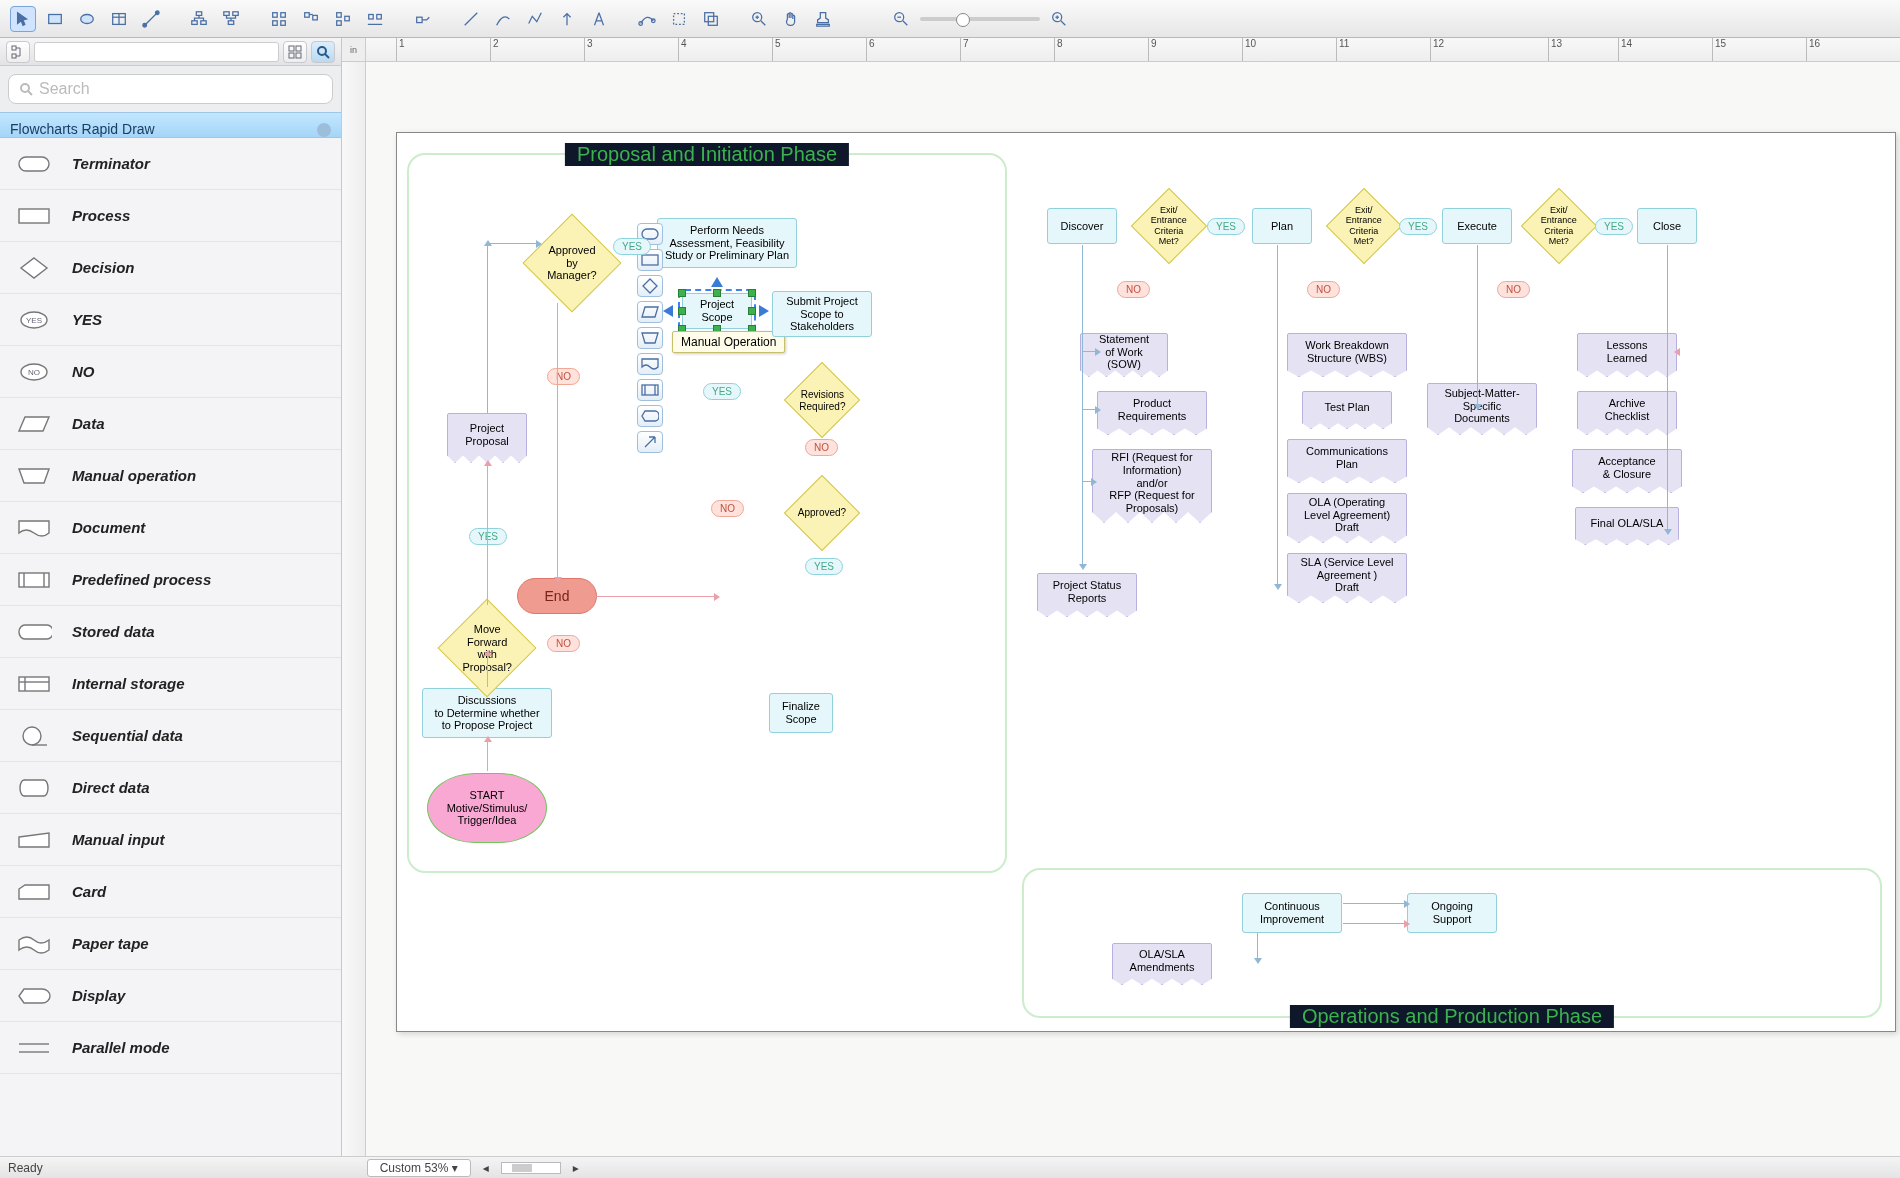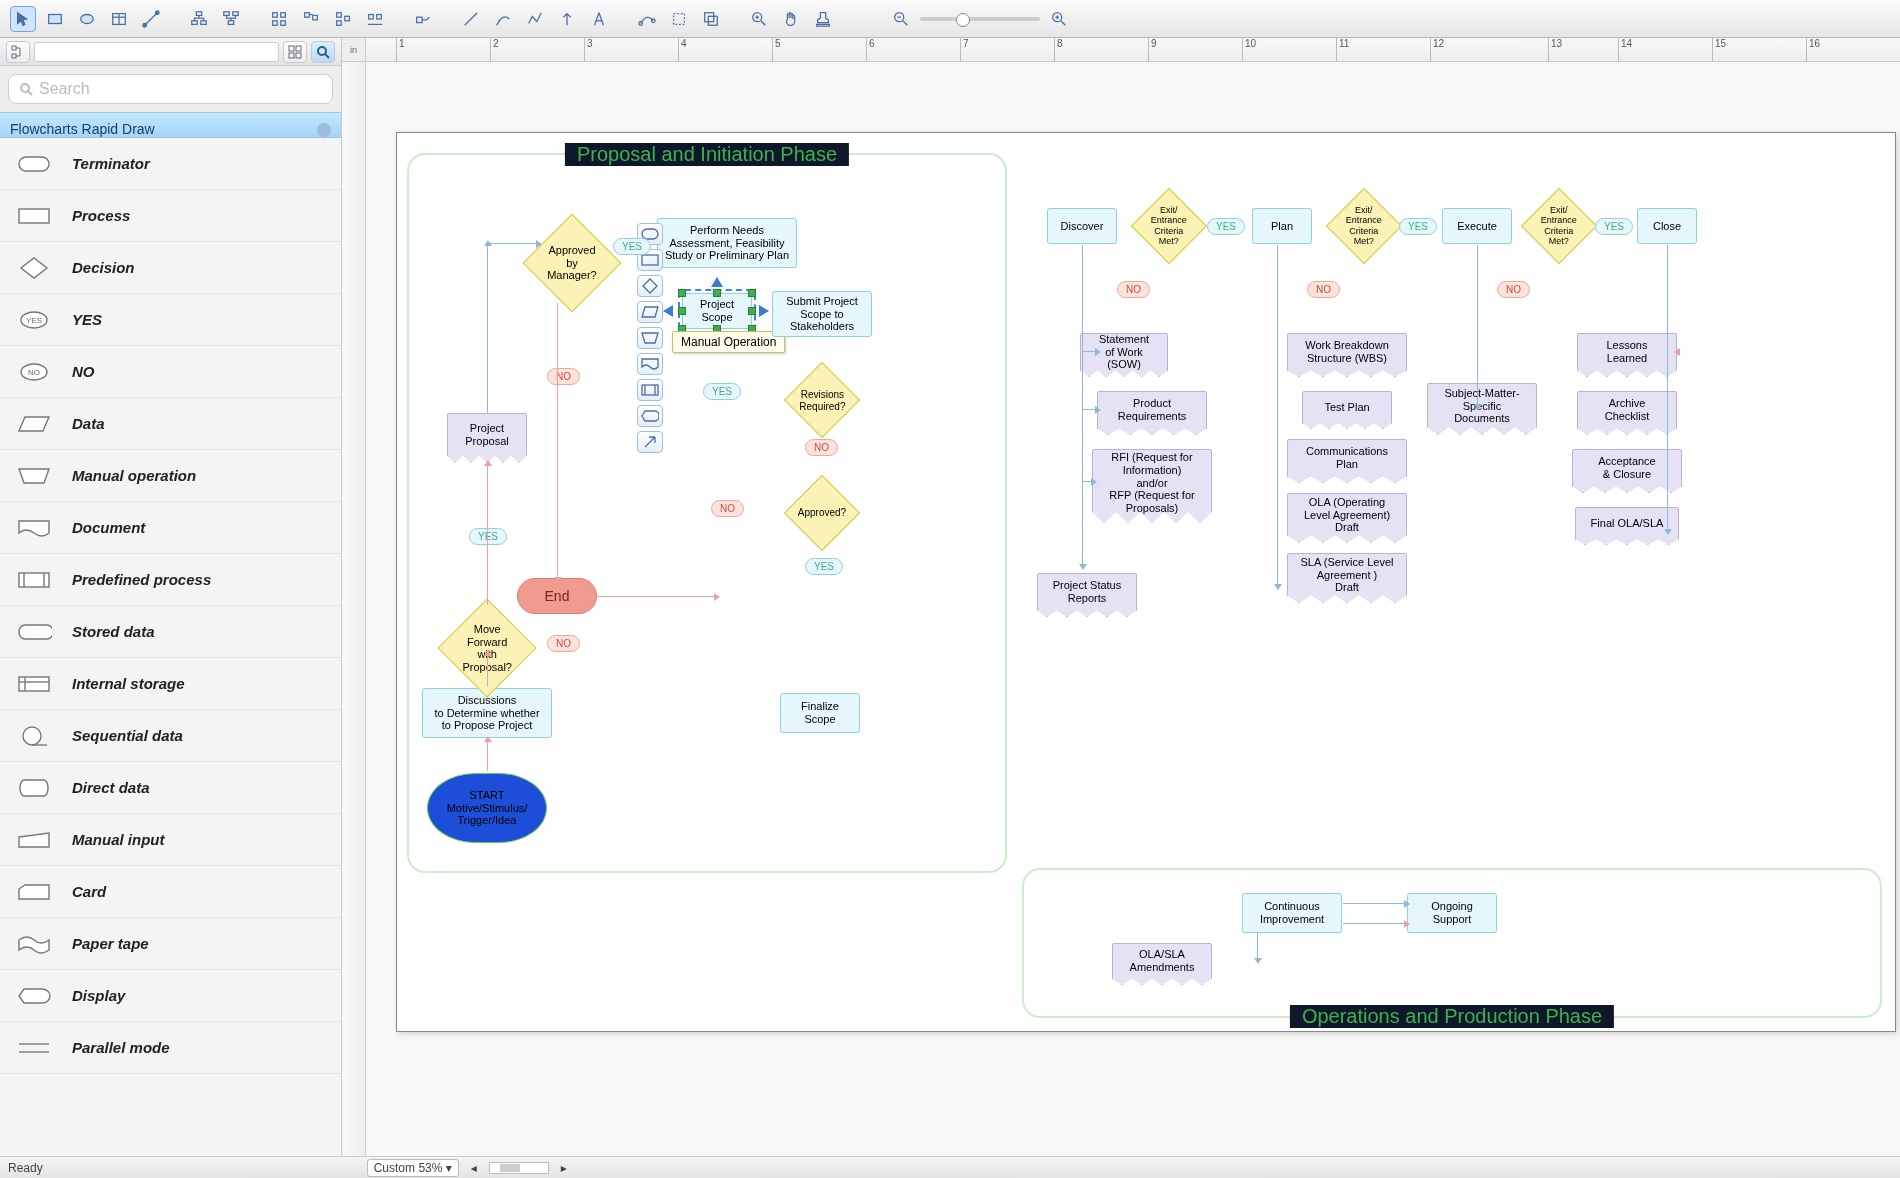--- a/index.html
+++ b/index.html
@@ -80,21 +80,21 @@
 
 .node { position:absolute; font-size:11px; text-align:center; display:flex; align-items:center; justify-content:center; padding:4px 6px; line-height:1.15; }
 .rect { background:#e5f7fa; border:1px solid #8fd2db; border-radius:3px; }
 .doc  { background:#e5e2f4; border:1px solid #b8b1e0; border-radius:2px; position:absolute; clip-path: polygon(0 0,100% 0,100% 85%,90% 100%,80% 85%,70% 100%,60% 85%,50% 100%,40% 85%,30% 100%,20% 85%,10% 100%,0 85%);}
 .doc span{padding-bottom:6px;}
 .diamond { background:#fbf3b5; border:1px solid #d4c74a; width:70px; height:70px; }
 .diamond { transform:rotate(-45deg); }
 .diamond .dlabel{ transform:rotate(45deg); width:100px; text-align:center;}
 .small-diamond{ width:54px;height:54px; }
 .end-pill{ background:#ef9b8f; border:1px solid #e0776a; color:#7a2418; border-radius:999px; font-size:14px;}
-.cloud { background:#1d4ed8; border:1px solid #6fc65b; border-radius:40% 40% 40% 40% / 50% 50% 50% 50%; }
+.cloud { background:#f9a8d4; border:1px solid #6fc65b; border-radius:40% 40% 40% 40% / 50% 50% 50% 50%; }
 .selected { outline:2px dashed #3b82f6; outline-offset:2px; }
 
 
 .rapid-popup { position:absolute; display:flex; flex-direction:column; gap:4px; }
 .rapid-popup .rp { width:26px;height:22px; background:linear-gradient(#fff,#e4eef7); border:1px solid #9ec0de; border-radius:4px; display:flex;align-items:center;justify-content:center;}
 .rapid-popup svg{stroke:#4a6fa5;fill:none;stroke-width:1.3;}
 
 .tooltip { position:absolute; background:#fffde9; border:1px solid #c7c069; padding:3px 8px; font-size:12px; border-radius:2px; box-shadow:1px 1px 3px rgba(0,0,0,.2);}
 .yn{ position:absolute; }
 .yn.yes{ background:#e5f7fa; border:1px solid #8fd2db; color:#4a8; }
@@ -114,21 +114,21 @@
 
 .handle{position:absolute;width:8px;height:8px;background:#3cb24e;border:1px solid #2a7f36;}
 .dir-arrow{position:absolute;width:0;height:0;}
 .dir-arrow.r{border-left:10px solid #3a7bd5;border-top:6px solid transparent;border-bottom:6px solid transparent;}
 .dir-arrow.l{border-right:10px solid #3a7bd5;border-top:6px solid transparent;border-bottom:6px solid transparent;}
 .dir-arrow.d{border-top:10px solid #3a7bd5;border-left:6px solid transparent;border-right:6px solid transparent;}
 .dir-arrow.u{border-bottom:10px solid #3a7bd5;border-left:6px solid transparent;border-right:6px solid transparent;}
 
 
 .statusbar { height:22px; background:linear-gradient(#f4f4f4,#e4e4e4); border-top:1px solid #ccc; display:flex; align-items:center; font-size:12px; color:#444; padding:0 8px; gap:12px;}
-.statusbar .zoom-box{ border:1px solid #bbb; padding:1px 6px; background:#fff; border-radius:3px;}
+.statusbar .zoom-box{ border:1px solid #bbb; padding:1px 12px; background:#fff; border-radius:3px;}
 .statusbar .mini-scroll{ width:60px;height:12px;border:1px solid #bbb;background:#fff; position:relative;}
 .statusbar .mini-scroll::after{content:'';position:absolute;left:10px;top:1px;width:20px;height:8px;background:#ccc;}
 </style>
 </head>
 <body>
 
 <div class="toolbar">
   <div class="tool-btn active">
       <svg viewBox="0 0 20 20">
         <path d="M4 3l10 7-4 1 2 5-2 1-2-5-4 3z" fill="#4a6fa5"></path>
@@ -616,21 +616,21 @@
         <div class="node rect" style="left:375px;top:158px;width:100px;height:46px;white-space:pre-line">Submit Project
 Scope to
 Stakeholders</div>
         <div class="node diamond small-diamond" style="left:398px;top:240px">
             <span class="dlabel" style="white-space:pre-line;font-size:10px">Revisions
 Required?</span>
           </div>
         <div class="node diamond small-diamond" style="left:398px;top:353px">
             <span class="dlabel" style="font-size:10px">Approved?</span>
           </div>
-        <div class="node rect" style="left:383px;top:560px;width:80px;height:40px;white-space:pre-line">Finalize
+        <div class="node rect" style="left:372px;top:560px;width:64px;height:40px;white-space:pre-line">Finalize
 Scope</div>
 
         <div class="yn yes" style="left:72px;top:395px">YES</div>
         <div class="yn no" style="left:150px;top:502px">NO</div>
         <div class="yn yes" style="left:216px;top:105px">YES</div>
         <div class="yn no" style="left:150px;top:235px">NO</div>
         <div class="yn yes" style="left:306px;top:250px">YES</div>
         <div class="yn no" style="left:408px;top:306px">NO</div>
         <div class="yn yes" style="left:408px;top:425px">YES</div>
         <div class="yn no" style="left:314px;top:367px">NO</div>

